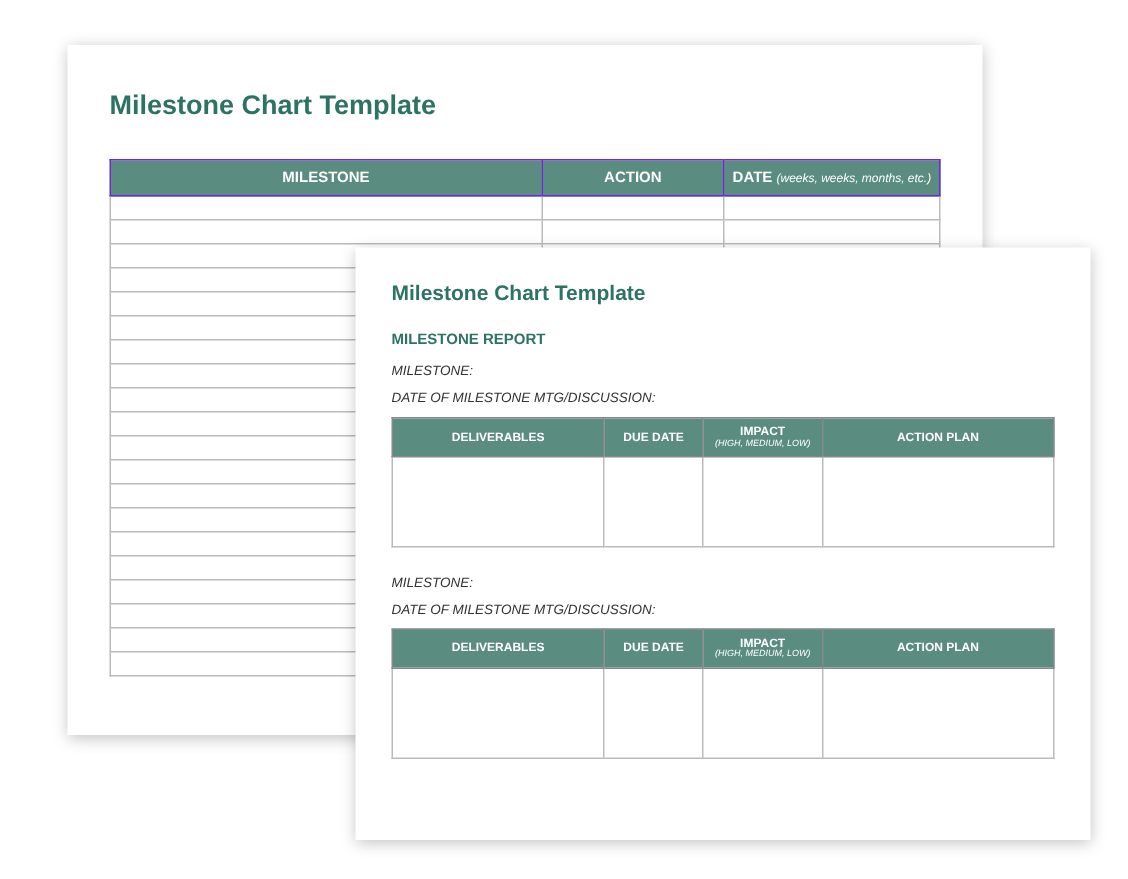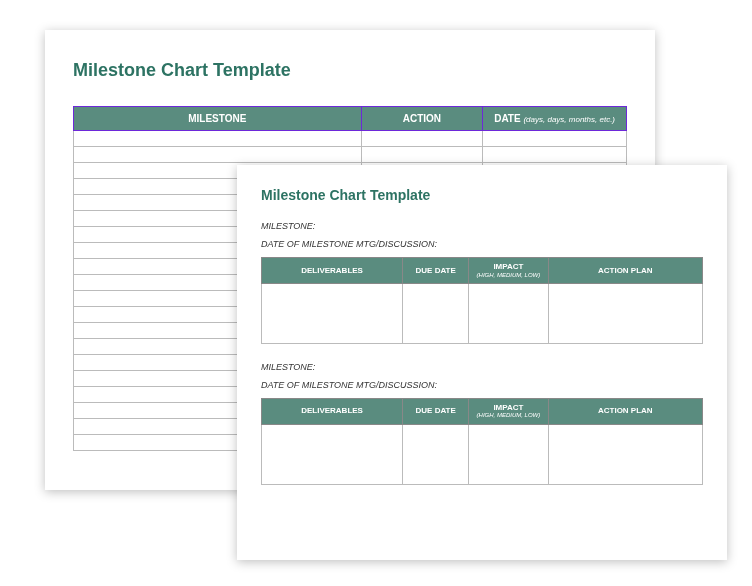--- a/index.html
+++ b/index.html
@@ -117,21 +117,21 @@
 
 <div class="page page-back">
   <div class="title-back">Milestone Chart Template</div>
   <table class="table-back">
     <thead>
       <tr>
         <th class="col-milestone"><span>MILESTONE</span></th>
         <th class="col-owner"><span>ACTION</span></th>
         <th class="col-time">
           <span>DATE</span>
-          <span class="sub">(days, days, months, etc.)</span>
+          <span class="sub">(weeks, weeks, months, etc.)</span>
         </th>
       </tr>
     </thead>
     <tbody>
       <tr>
           <td></td>
           <td></td>
           <td></td>
         </tr>
       <tr>
@@ -228,20 +228,21 @@
           <td></td>
           <td></td>
           <td></td>
         </tr>
     </tbody>
   </table>
 </div>
 
 <div class="page page-front">
   <div class="title-front">Milestone Chart Template</div>
+  <div class="section-head">MILESTONE REPORT</div>
 
   <div class="field-label">MILESTONE:</div>
   <div class="field-label">DATE OF MILESTONE MTG/DISCUSSION:</div>
   <table class="report-table">
     <thead>
       <tr>
         <th class="rcol-del"><span>DELIVERABLES</span></th>
         <th class="rcol-due"><span>DUE DATE</span></th>
         <th class="rcol-imp">
           <span>IMPACT</span>

